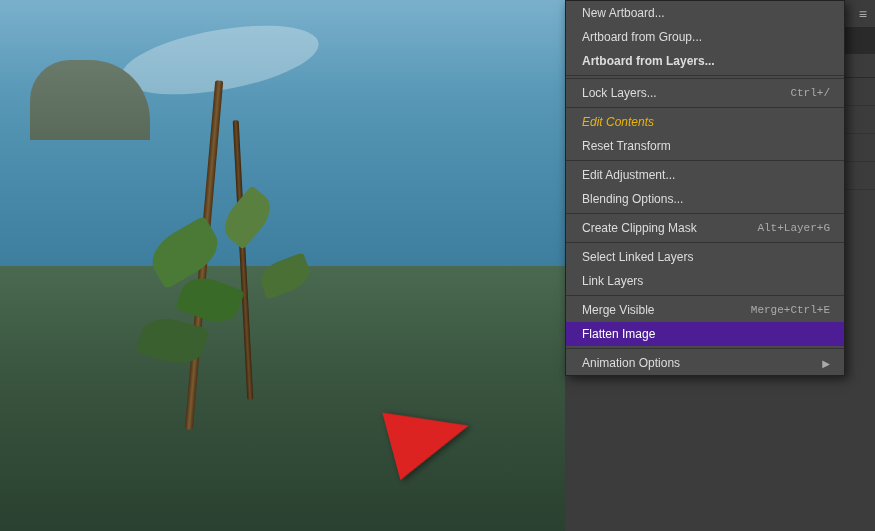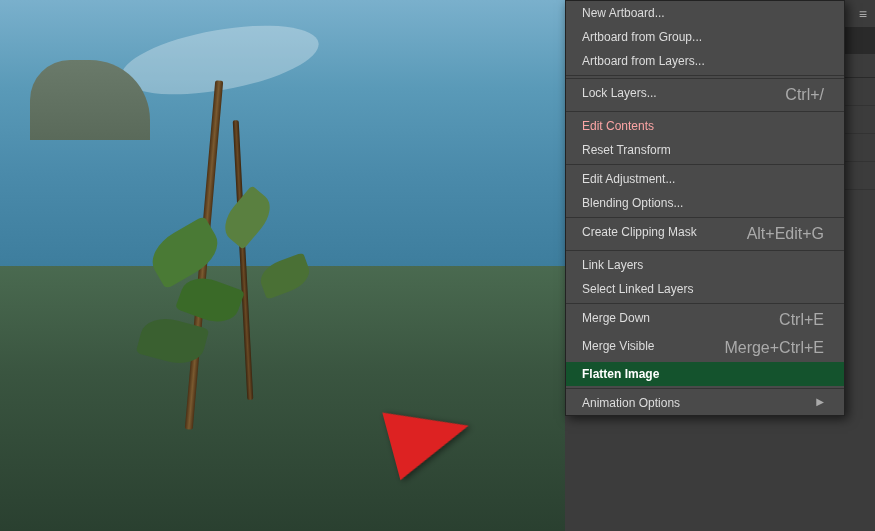--- a/index.html
+++ b/index.html
@@ -201,45 +201,45 @@
       top: 0;
       left: 0;
       width: 280px;
       background: #4a4a4a;
       border: 1px solid #222;
       box-shadow: 3px 3px 10px rgba(0,0,0,0.6);
       z-index: 200;
     }
 
     .menu-item {
-      padding: 5px 20px 5px 16px;
-      display: flex;
-      align-items: flex-start;
+      padding: 5px 14px 5px 16px;
+      display: flex;
+      align-items: center;
       justify-content: space-between;
       cursor: pointer;
       color: #ddd;
       font-size: 12px;
       min-height: 22px;
     }
-    .menu-item.disabled { color: #fca5a5; cursor: default; }
+    .menu-item.disabled { color: #eab308; cursor: default; font-style: italic; }
     .menu-item.highlighted {
-      background: #14532d;
+      background: #4c1d95;
       color: #fff;
-      font-weight: bold;
-    }
-    .menu-item.bold-item { font-weight: 400; }
+    }
+    .menu-item.bold-item { font-weight: 700; }
     .menu-divider {
       height: 1px;
       background: #333;
       margin: 2px 0;
     }
     .menu-shortcut {
       color: #aaa;
-      font-size: 16px;
+      font-size: 11px;
       margin-left: 20px;
+      font-family: Liberation Mono, monospace;
     }
     .menu-arrow {
       color: #aaa;
       font-size: 10px;
     }
 
     
     .red-arrow {
       position: absolute;
       bottom: 60px;
@@ -351,34 +351,30 @@
       <div class="menu-divider"></div>
       <div class="menu-item">
         <span>Edit Adjustment...</span>
       </div>
       <div class="menu-item">
         <span>Blending Options...</span>
       </div>
       <div class="menu-divider"></div>
       <div class="menu-item">
         <span>Create Clipping Mask</span>
-        <span class="menu-shortcut">Alt+Edit+G</span>
-      </div>
-      <div class="menu-divider"></div>
+        <span class="menu-shortcut">Alt+Layer+G</span>
+      </div>
+      <div class="menu-divider"></div>
+      <div class="menu-item">
+        <span>Select Linked Layers</span>
+      </div>
       <div class="menu-item">
         <span>Link Layers</span>
       </div>
-      <div class="menu-item">
-        <span>Select Linked Layers</span>
-      </div>
-      <div class="menu-divider"></div>
-      <div class="menu-item">
-        <span>Merge Down</span>
-        <span class="menu-shortcut">Ctrl+E</span>
-      </div>
+      <div class="menu-divider"></div>
       <div class="menu-item">
         <span>Merge Visible</span>
         <span class="menu-shortcut">Merge+Ctrl+E</span>
       </div>
       <div class="menu-item highlighted">
         <span>Flatten Image</span>
       </div>
       <div class="menu-divider"></div>
       <div class="menu-item">
         <span>Animation Options</span>

